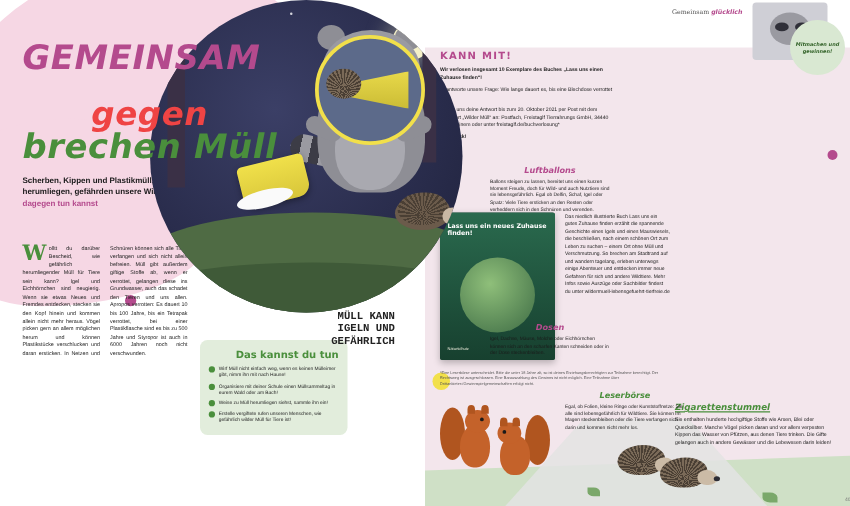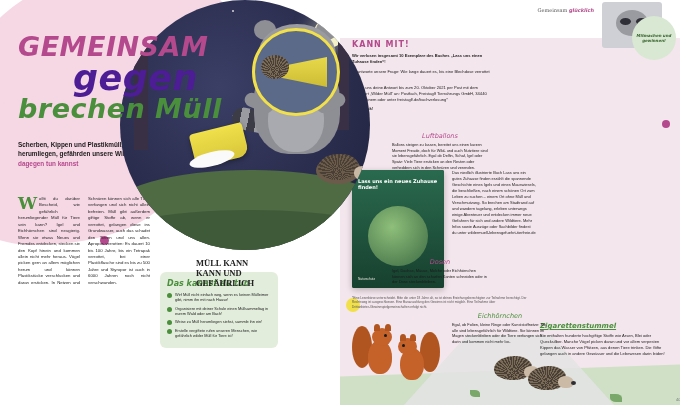--- a/index.html
+++ b/index.html
@@ -35,21 +35,21 @@
     position:absolute; left:18px; top:34px; width:300px;
     z-index:6;
   }
   .headline .l1, .headline .l2, .headline .l3 {
     font-family:"DejaVu Sans", sans-serif;
     font-weight:bold; font-style:italic;
     letter-spacing:0.5px;
     line-height:0.95;
   }
   .headline .l1 { font-size:27px; color:#b44a8d; }
-  .headline .l2 { font-size:35px; color:#4c1d95; margin-left:55px; margin-top:2px;}
+  .headline .l2 { font-size:26px; color:#ef4444; margin-left:55px; margin-top:20px;}
   .headline .l3 { font-size:27px; color:#4a8f3c; margin-top:1px; }
 
   .intro {
     position:absolute; left:18px; top:140px; width:175px;
     font-size:6.4px; line-height:1.45; color:#1a1a1a; font-weight:bold;
   }
   .intro .q { color:#b44a8d; }
 
   .body-cols {
     position:absolute; left:18px; top:196px; width:132px;
@@ -61,33 +61,33 @@
     color:#4a8f3c; padding-right:2px; padding-top:1px;
     font-family:"DejaVu Serif", serif;
   }
 
   
   .tips-box {
     position:absolute; left:160px; top:272px; width:118px;
     background:#e2eddc; border-radius:6px; padding:7px 7px 6px 7px;
   }
   .tips-title {
-    font-family:"DejaVu Sans", sans-serif; font-style:italic; font-weight:bold;
-    color:#4a8f3c; font-size:8px; text-align:left; margin-bottom:4px;
+    font-family:"DejaVu Sans", sans-serif; font-weight:bold;
+    color:#4a8f3c; font-size:8px; text-align:right; margin-bottom:4px;
   }
   .tip { display:flex; gap:3px; margin-bottom:3px; }
   .tip-dot {
     width:5px;height:5px;border-radius:50%;background:#4a8f3c;flex:0 0 5px;margin-top:1px;
   }
   .tip-text { font-size:3.9px; line-height:1.35; color:#222; }
 
   
   .center-head {
-    position:absolute; left:196px; top:258px; width:120px; text-align:left;
-    font-family:Liberation Serif, serif; font-weight:bold; font-size:8.5px;
+    position:absolute; left:196px; top:248px; width:120px; text-align:right;
+    font-family:Liberation Mono, monospace; font-weight:bold; font-size:8.5px;
     color:#222; line-height:1.2;
   }
   .center-head .hl { color:#b44a8d; }
 
   
   .scene {
     position:absolute; left:120px; top:0px; width:250px; height:250px;
     border-radius:50%;
     background: radial-gradient(circle at 40% 35%, #3b3f66 0%, #2a2d4d 55%, #1d2039 100%);
     overflow:hidden;
@@ -266,21 +266,21 @@
   }
   .ziga-title {
     font-family:"DejaVu Sans", sans-serif; font-style:italic; font-weight:bold;
     font-size:7px; color:#4a8f3c; margin-bottom:3px;text-decoration:underline;
   }
   .ziga p { margin:0; font-size:4.1px; line-height:1.5; color:#222; }
 
   
   .callout { position:absolute; width:96px; z-index:9; }
   .callout .ct {
-    font-family:"DejaVu Sans", sans-serif; font-style:italic; font-weight:normal;
+    font-family:"DejaVu Sans", sans-serif; font-style:italic; font-weight:bold;
     font-size:6.5px; color:#b44a8d; margin-bottom:2px; text-align:center;
   }
   .callout.green .ct { color:#4a8f3c; }
   .callout p { margin:0; font-size:3.9px; line-height:1.45; color:#1a1a1a; }
 
   .co-luft { left:392px; top:132px; }
   .co-dosen { left:392px; top:258px; }
   .co-plastik { left:452px; top:312px; }
 
   .page-num {
@@ -410,21 +410,21 @@
         <div class="tip-text">Weise zu Müll herumliegen siehst, sammle ihn ein!</div>
       </div>
       <div class="tip">
         <div class="tip-dot"></div>
         <div class="tip-text">Erstelle vergiftete rufen unseren Menschen, wie gefährlich wilder Müll für Tiere ist!</div>
       </div>
     </div>
 
     <div class="center-head">
       <div>MÜLL KANN</div>
-      <div>KANN UND</div>
+      <div>IGELN UND</div>
       <div>GEFÄHRLICH</div>
     </div>
   </div>
 
   <div class="right-page">
     <div class="rp-white-top"></div>
     <div class="green-band"></div>
     <div class="path"></div>
 
     <div class="yellow-dot" style="left:14px;top:126px;width:10px;height:10px;"></div>
@@ -468,21 +468,21 @@
     <div class="ct">Luftballons</div>
     <p>Ballons steigen zu lassen, bereitet uns einen kurzen Moment Freude, doch für Wild- und auch Nutztiere sind sie lebensgefährlich. Egal ob Delfin, Schaf, Igel oder Spatz: Viele Tiere ersticken an den Resten oder verheddern sich in den Schnüren und verenden.</p>
   </div>
 
   <div class="callout co-dosen">
     <div class="ct">Dosen</div>
     <p>Igel, Dachse, Mäuse, Molche oder Eichhörnchen können sich an den scharfen Kanten schneiden oder in der Dose steckenbleiben.</p>
   </div>
 
   <div class="callout co-plastik green">
-    <div class="ct">Eichhörnchen</div>
+    <div class="ct">Leserbörse</div>
     <p>Egal, ob Folien, kleine Ringe oder Kunststoffnetze: Sie alle sind lebensgefährlich für Wildtiere. Sie können im Magen steckenbleiben oder die Tiere verfangen sich darin und kommen nicht mehr los.</p>
   </div>
 
   <div class="ziga">
     <div class="ziga-title">Zigarettenstummel</div>
     <p>Sie enthalten hunderte hochgiftige Stoffe wie Arsen, Blei oder Quecksilber. Manche Vögel picken daran und vor allem verpesten Kippen das Wasser von Pfützen, aus denen Tiere trinken. Die Gifte gelangen auch in andere Gewässer und die Lebewesen darin leiden!</p>
   </div>
 
   <div class="squirrel" style="left:352px;top:322px;width:48px;height:56px;">
     <div class="sq-tail" style="left:0;top:4px;width:20px;height:42px;"></div>

